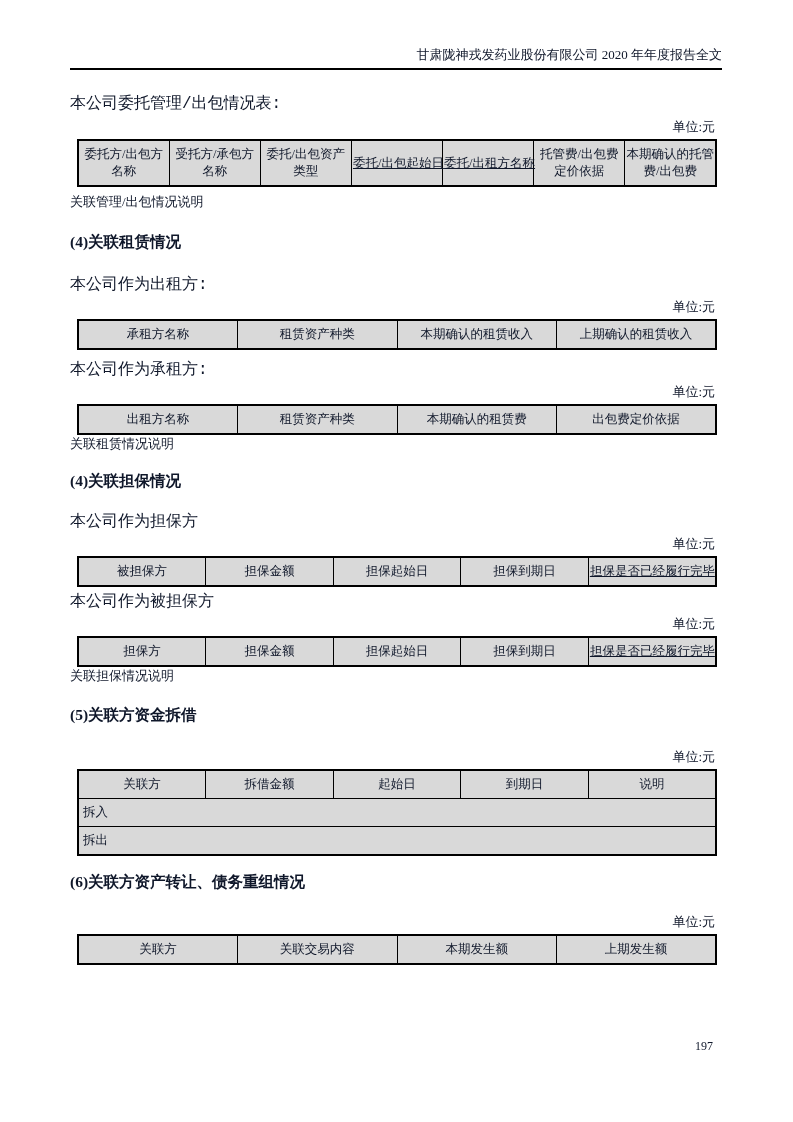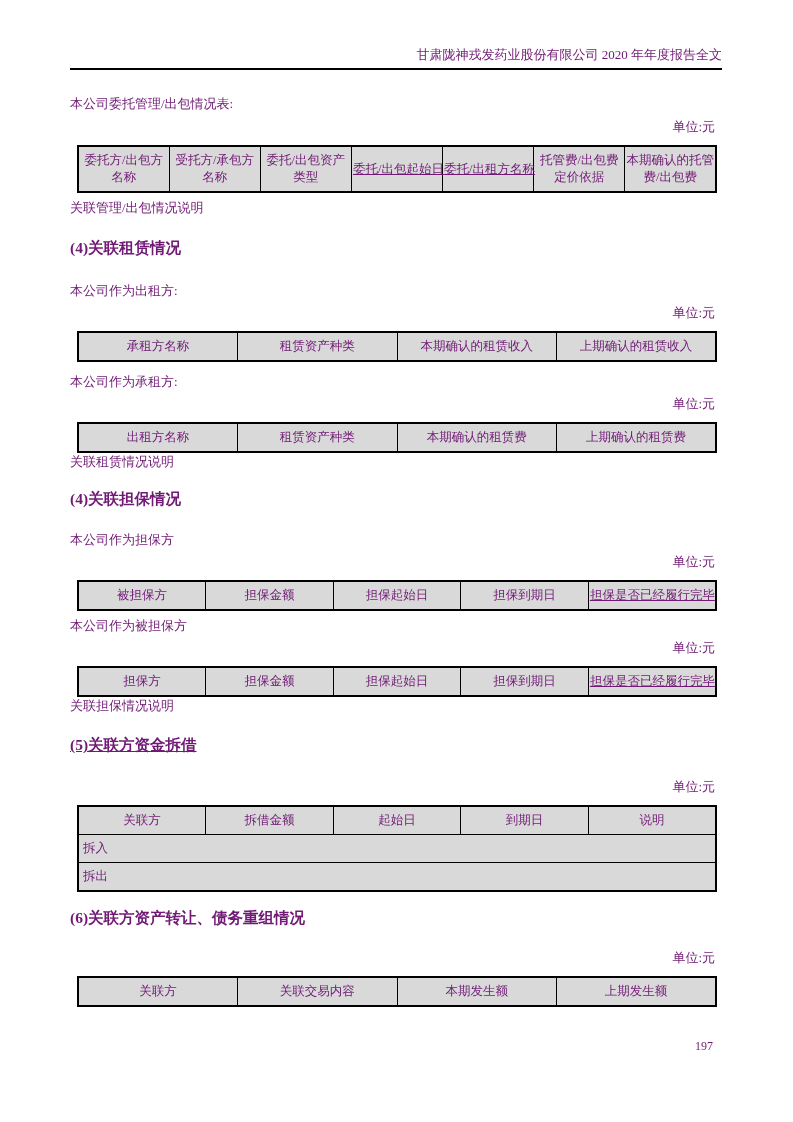--- a/index.html
+++ b/index.html
@@ -1,60 +1,60 @@
 <!DOCTYPE html>
 <html><head>
 <meta charset="utf-8">
 <style>
   html,body { margin:0; padding:0; background:#ffffff; }
   .page {
     position:relative; width:793px; height:1122px; background:#ffffff;
-    font-family:"Liberation Serif","DejaVu Serif",serif; color:#701a75;
+    font-family:"Liberation Serif","DejaVu Serif",serif; color:#0f172a;
     overflow:hidden; margin:0 auto;
   }
   .page-header {
     margin:46px 71px 0 70px;
     border-bottom:2px solid #000;
     padding-bottom:5px;
     text-align:right;
     font-size:13px; line-height:17px;
   }
   .content { padding:0 78px 0 70px; }
-  .body-text { margin:0; font-size:13px; line-height:18px; }
+  .body-text { margin:0; font-size:16px; line-height:18px;font-family:Liberation Mono, monospace; }
   .intro-text { margin-top:25px; }
   .unit-line { text-align:right; font-size:13px; line-height:18px; margin:5px 0 0; }
   .note-text { margin:6px 0 0; font-size:13px; line-height:18px; }
   .section-title {
     font-size:15.5px; font-weight:bold; margin:0; line-height:20px;
     font-family:"Liberation Serif","DejaVu Serif",serif;
   }
   .doc-table {
     border-collapse:collapse; table-layout:fixed;
-    width:640px; margin-left:7px; margin-top:9px;
+    width:640px; margin-left:7px; margin-top:3px;
     font-size:12.5px;
     border:2px solid #000;
   }
   .doc-table th, .doc-table td { border:1px solid #000; }
   .doc-table th {
     background:#d9d9d9; font-weight:normal; text-align:center;
     vertical-align:middle; padding:5px 1px; line-height:17px;
   }
   .doc-table td.span-row {
     background:#d9d9d9; text-align:left; padding:5px 4px; line-height:17px;
   }
   .nowrap { white-space:nowrap;text-decoration:underline; }
   .mt-sm  { margin-top:4px; }
   .mt-row { margin-top:11px; }
   .mt-lbl { margin-top:6px; }
   .h-lease     { margin-top:21px; }
   .lbl-lessor  { margin-top:24px; }
   .h-guar      { margin-top:18px; }
   .lbl-guar    { margin-top:22px; }
   .note-guar   { margin-top:0; }
-  .h-lend      { margin-top:20px;text-decoration:underline; }
+  .h-lend      { margin-top:20px; }
   .unit-lend   { margin-top:23px; }
   .h-trans     { margin-top:16px; }
   .unit-trans  { margin-top:21px; }
   .page-number {
     position:absolute; top:1039px; right:80px;
     font-size:12px; line-height:15px;
   }
 </style>
 </head>
 <body>
@@ -98,21 +98,21 @@
     </tbody>
       </table>
     <p class="body-text mt-row">本公司作为承租方:</p>
     <div class="unit-line mt-sm">单位:元</div>
     <table class="doc-table">
       <tbody>
           <tr>
         <th>出租方名称</th>
         <th>租赁资产种类</th>
         <th>本期确认的租赁费</th>
-        <th>上期确认的租赁费</th>
+        <th>出包费定价依据</th>
       </tr>
     </tbody>
       </table>
     <p class="note-text note-guar">关联租赁情况说明</p>
 
     <h2 class="section-title h-guar">(4)关联担保情况</h2>
     <p class="body-text lbl-guar">本公司作为担保方</p>
     <div class="unit-line mt-sm">单位:元</div>
     <table class="doc-table">
       <tbody>

